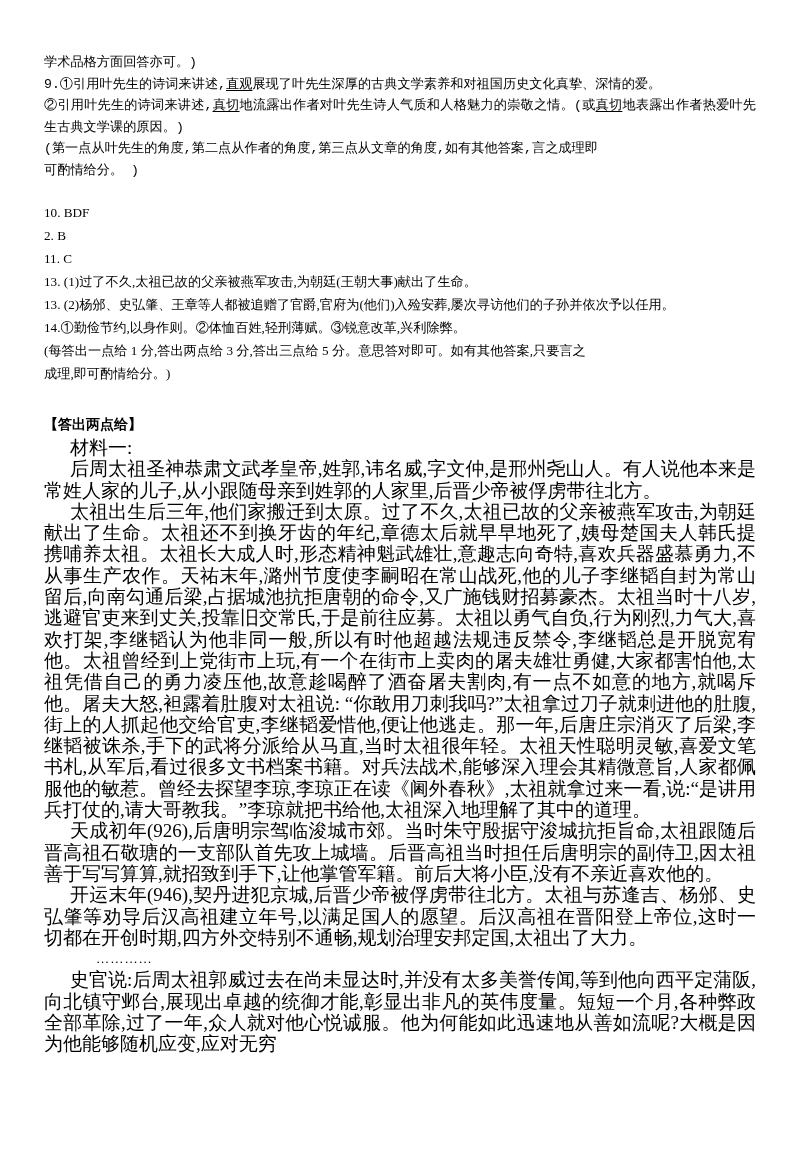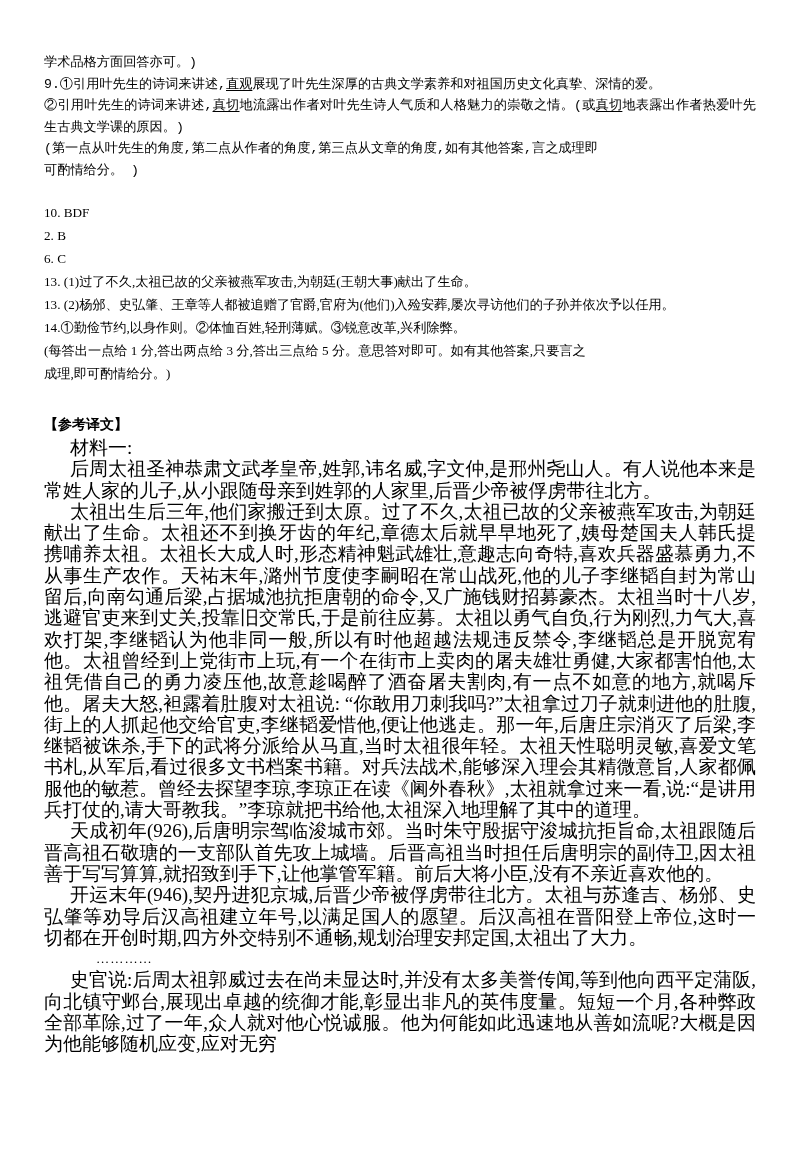--- a/index.html
+++ b/index.html
@@ -79,32 +79,32 @@
     </div>
 
 
     <div class="line">(第一点从叶先生的角度,第二点从作者的角度,第三点从文章的角度,如有其他答案,言之成理即</div>
     <div class="line">可酌情给分。 )</div>
 
     <div class="gap-md"></div>
 
     <div class="simple-line">10.  BDF</div>
     <div class="simple-line">2.  B</div>
-    <div class="simple-line">6.  C</div>
+    <div class="simple-line">11.  C</div>
     <div class="simple-line">13.  (1)过了不久,太祖已故的父亲被燕军攻击,为朝廷(王朝大事)献出了生命。</div>
     <div class="simple-line">13. (2)杨邠、史弘肇、王章等人都被追赠了官爵,官府为(他们)入殓安葬,屡次寻访他们的子孙并依次予以任用。</div>
     <div class="simple-line">14.①勤俭节约,以身作则。②体恤百姓,轻刑薄赋。③锐意改革,兴利除弊。</div>
     <div class="simple-line">(每答出一点给 1 分,答出两点给 3 分,答出三点给 5 分。意思答对即可。如有其他答案,只要言之</div>
     <div class="simple-line">成理,即可酌情给分。)</div>
   </div>
 
   <div class="gap-lg"></div>
 
   <div class="translation">
-    <div class="heading">【参考译文】</div>
+    <div class="heading">【答出两点给】</div>
     <p class="para">材料一:</p>
     <p class="para">后周太祖圣神恭肃文武孝皇帝,姓郭,讳名威,字文仲,是邢州尧山人。有人说他本来是常姓人家的儿子,从小跟随母亲到姓郭的人家里,后晋少帝被俘虏带往北方。</p>
     <p class="para">太祖出生后三年,他们家搬迁到太原。过了不久,太祖已故的父亲被燕军攻击,为朝廷献出了生命。太祖还不到换牙齿的年纪,章德太后就早早地死了,姨母楚国夫人韩氏提携哺养太祖。太祖长大成人时,形态精神魁武雄壮,意趣志向奇特,喜欢兵器盛慕勇力,不从事生产农作。天祐末年,潞州节度使李嗣昭在常山战死,他的儿子李继韬自封为常山留后,向南勾通后梁,占据城池抗拒唐朝的命令,又广施钱财招募豪杰。太祖当时十八岁,逃避官吏来到丈关,投靠旧交常氏,于是前往应募。太祖以勇气自负,行为刚烈,力气大,喜欢打架,李继韬认为他非同一般,所以有时他超越法规违反禁令,李继韬总是开脱宽宥他。太祖曾经到上党街市上玩,有一个在街市上卖肉的屠夫雄壮勇健,大家都害怕他,太祖凭借自己的勇力凌压他,故意趁喝醉了酒奋屠夫割肉,有一点不如意的地方,就喝斥他。屠夫大怒,袒露着肚腹对太祖说: “你敢用刀刺我吗?”太祖拿过刀子就刺进他的肚腹,街上的人抓起他交给官吏,李继韬爱惜他,便让他逃走。那一年,后唐庄宗消灭了后梁,李继韬被诛杀,手下的武将分派给从马直,当时太祖很年轻。太祖天性聪明灵敏,喜爱文笔书札,从军后,看过很多文书档案书籍。对兵法战术,能够深入理会其精微意旨,人家都佩服他的敏惹。曾经去探望李琼,李琼正在读《阃外春秋》,太祖就拿过来一看,说:“是讲用兵打仗的,请大哥教我。”李琼就把书给他,太祖深入地理解了其中的道理。</p>
     <p class="para">天成初年(926),后唐明宗驾临浚城市郊。当时朱守殷据守浚城抗拒旨命,太祖跟随后晋高祖石敬瑭的一支部队首先攻上城墙。后晋高祖当时担任后唐明宗的副侍卫,因太祖善于写写算算,就招致到手下,让他掌管军籍。前后大将小臣,没有不亲近喜欢他的。</p>
     <p class="para">开运末年(946),契丹进犯京城,后晋少帝被俘虏带往北方。太祖与苏逢吉、杨邠、史弘肇等劝导后汉高祖建立年号,以满足国人的愿望。后汉高祖在晋阳登上帝位,这时一切都在开创时期,四方外交特别不通畅,规划治理安邦定国,太祖出了大力。</p>
     <div class="dots">…………</div>
     <p class="para">史官说:后周太祖郭威过去在尚未显达时,并没有太多美誉传闻,等到他向西平定蒲阪,向北镇守邺台,展现出卓越的统御才能,彰显出非凡的英伟度量。短短一个月,各种弊政全部革除,过了一年,众人就对他心悦诚服。他为何能如此迅速地从善如流呢?大概是因为他能够随机应变,应对无穷</p>
   </div>
 
 </div>

